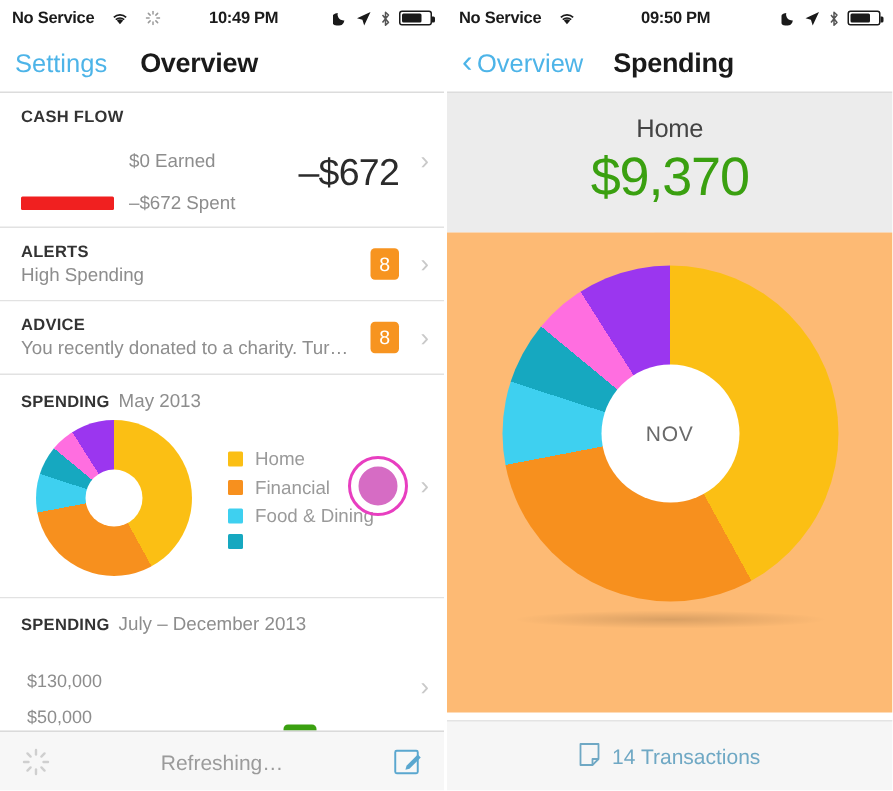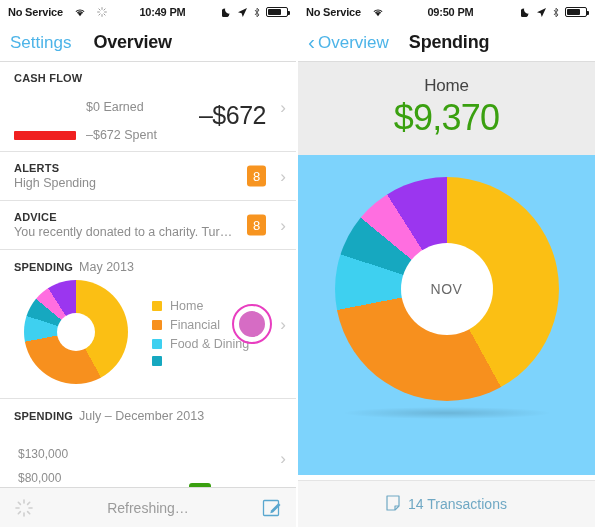--- a/index.html
+++ b/index.html
@@ -361,21 +361,21 @@
     bottom: -11px;
     transform: translateX(-50%);
     width: 0; height: 0;
     border-left: 11px solid transparent;
     border-right: 11px solid transparent;
     border-top: 11px solid #ececec;
   }
   .chart-area {
     position: relative;
     height: 320px;
-    background: #7dd3fc;
+    background: #fdba74;
   }
   .donut-big {
     position: absolute;
     left: 50%;
     top: 22px;
     transform: translateX(-50%);
     width: 224px;
     height: 224px;
     border-radius: 50%;
   }
@@ -548,21 +548,21 @@
       <span class="disclosure">›</span>
     </div>
 
     <div class="row">
       <div class="row-head">
         <span class="row-title">SPENDING</span>
         <span class="row-period">July – December 2013</span>
       </div>
       <div class="barchart">
         <span class="axis-label a1">$130,000</span>
-        <span class="axis-label a2">$80,000</span>
+        <span class="axis-label a2">$50,000</span>
         <span class="green-bar"></span>
       </div>
       <span class="disclosure">›</span>
     </div>
 
     <div class="toolbar">
       <span class="spinner">
         <svg width="20" height="20" viewBox="0 0 20 20">
           <g stroke="#cfcfcf" stroke-width="1.6" stroke-linecap="round">
             <line x1="10" y1="2" x2="10" y2="5"></line>

